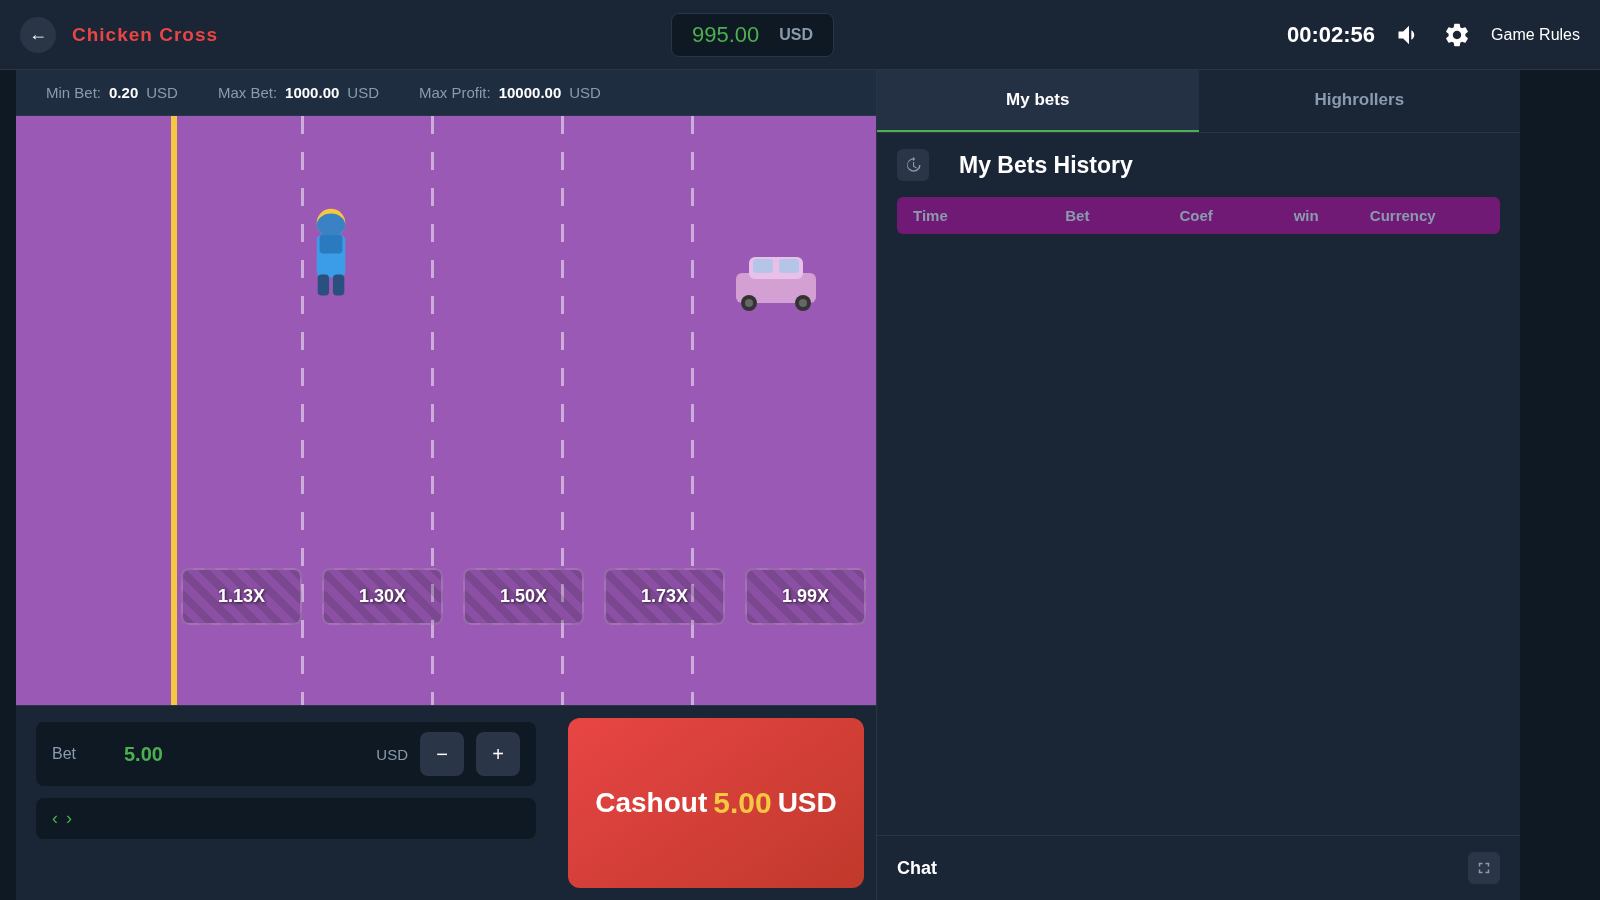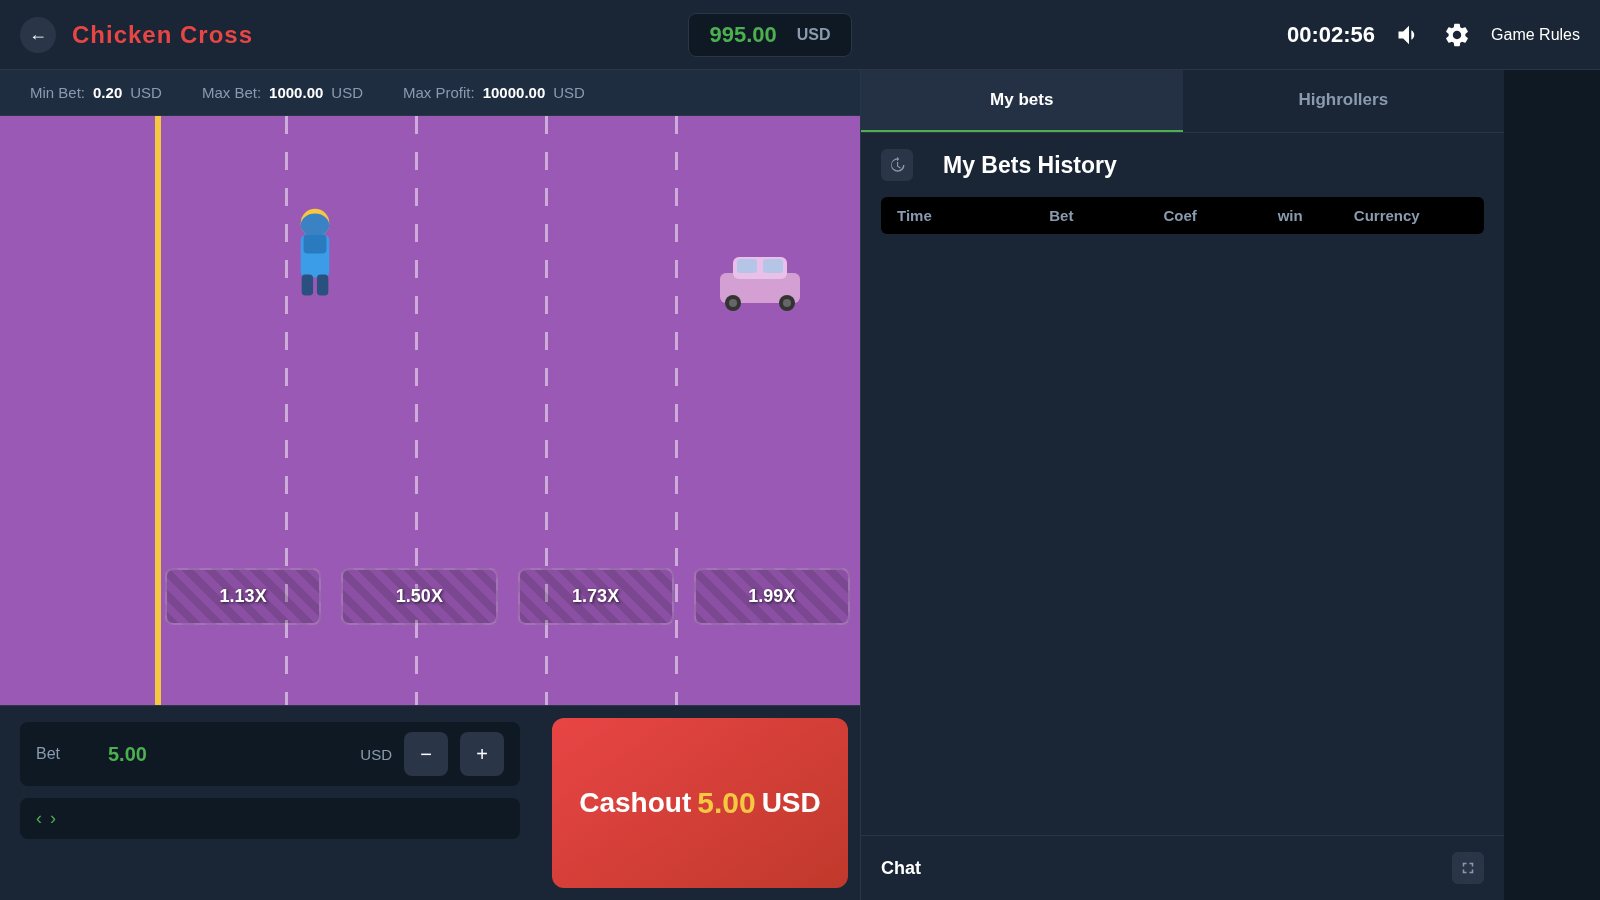--- a/index.html
+++ b/index.html
@@ -31,37 +31,37 @@
       width: 36px; height: 36px;
       background: #2a3548;
       border-radius: 50%;
       display: flex; align-items: center; justify-content: center;
       cursor: pointer;
       color: #fff;
       font-size: 18px;
     }
     .game-title {
       color: #e84545;
-      font-size: 24px;
+      font-size: 19px;
       font-weight: 800;
       letter-spacing: 1px;
     }
     .header-center {
       display: flex;
       align-items: center;
       background: #0f1923;
       border: 1px solid #2a3548;
       border-radius: 8px;
       padding: 8px 20px;
       gap: 20px;
     }
     .balance-amount {
       color: #4caf50;
       font-size: 22px;
-      font-weight: 700;
+      font-weight: 400;
     }
     .balance-currency {
       color: #8a9bb0;
       font-size: 16px;
       font-weight: 600;
     }
     .header-right {
       display: flex;
       align-items: center;
       gap: 20px;
@@ -77,20 +77,21 @@
     }
     .game-rules-label {
       color: #fff;
       font-size: 16px;
     }
 
     
     .main-content {
       display: flex;
       height: calc(900px - 70px);
+      padding-left: 16px;
     }
 
     
     .left-panel {
       width: 860px;
       display: flex;
       flex-direction: column;
       background: #1a2535;
     }
 
@@ -360,21 +361,21 @@
       font-size: 23px;
       font-weight: 700;
       margin-left: 18px;
     }
 
     
     .table-header {
       display: grid;
       grid-template-columns: 2fr 1.5fr 1.5fr 1fr 1.5fr;
       padding: 10px 16px;
-      background: #000000;
+      background: #701a75;
       border-radius: 6px;
       margin-bottom: 12px;
     }
     .th {
       color: #8a9bb0;
       font-size: 15px;
       font-weight: 600;
     }
 
     
@@ -501,20 +502,21 @@
           <rect x="48" y="8" width="20" height="14" rx="3" fill="#a0c8e8" opacity="0.7"></rect>
           <circle cx="18" cy="52" r="8" fill="#333"></circle>
           <circle cx="18" cy="52" r="4" fill="#666"></circle>
           <circle cx="72" cy="52" r="8" fill="#333"></circle>
           <circle cx="72" cy="52" r="4" fill="#666"></circle>
         </svg>
       </div>
 
       <div class="multipliers-row">
         <div class="mult-box">1.13X</div>
+        <div class="mult-box">1.30X</div>
         <div class="mult-box">1.50X</div>
         <div class="mult-box">1.73X</div>
         <div class="mult-box">1.99X</div>
       </div>
     </div>
 
     <div class="bottom-controls">
       <div class="bet-panel">
         <div class="bet-row">
           <span class="bet-label">Bet</span>

